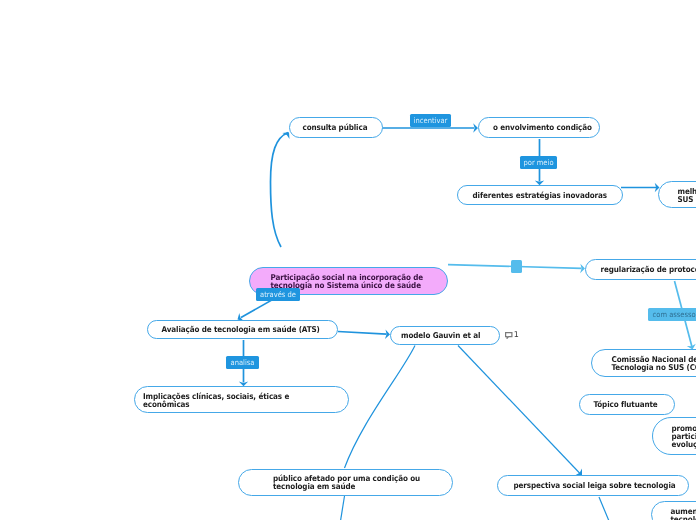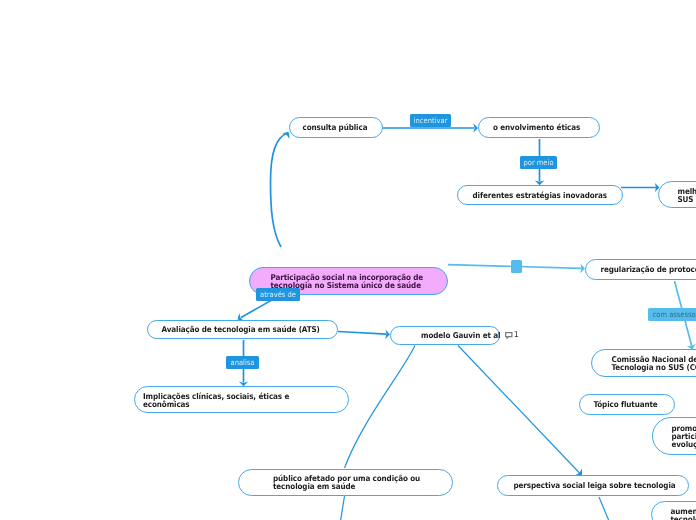--- a/index.html
+++ b/index.html
@@ -53,41 +53,41 @@
         <path d="M-4.8,-4.7 L0,0 L-4.8,4.7 L-3.4,0 Z" fill="#1f93dd" transform="translate(582,475.3) rotate(45.6)"></path>
         <path d="M344.5,496 L340.5,521" fill="none" stroke="#1f93dd" stroke-width="1.2" stroke-linecap="butt"></path>
         <path d="M599,497 L609,521" fill="none" stroke="#1f93dd" stroke-width="1.2" stroke-linecap="butt"></path>
       </g>
   </svg>
   <div id="nodes-layer">
       <div class="node" style="left: 289px; top: 117px; width: 94px; height: 20.5px;">
         <span class="txt" style="padding-left: 12.5px;">consulta pública</span>
       </div>
       <div class="node" style="left: 478px; top: 117px; width: 122px; height: 20.5px;">
-        <span class="txt" style="padding-left: 14px;">o envolvimento éticas</span>
+        <span class="txt" style="padding-left: 14px;">o envolvimento condição</span>
       </div>
       <div class="node" style="left: 457px; top: 184.5px; width: 166px; height: 20px;">
         <span class="txt" style="padding-left: 14.5px;">diferentes estratégias inovadoras</span>
       </div>
       <div class="node" style="left: 658px; top: 181px; width: 120px; height: 27px;">
         <span class="txt" style="padding-left: 18.5px;">melhorias na gestão do
 SUS</span>
       </div>
       <div class="node root" style="left: 249px; top: 247px; width: 199px; height: 28px; color: rgb(58, 17, 66); margin-top: 20px;">
         <span class="txt" style="padding-left: 20.5px;">Participação social na incorporação de
 tecnologia no Sistema único de saúde</span>
       </div>
       <div class="node" style="left: 585px; top: 259px; width: 128px; height: 20.5px;">
         <span class="txt" style="padding-left: 14.5px;">regularização de protocolos</span>
       </div>
       <div class="node" style="left: 147px; top: 319.5px; width: 191px; height: 19.5px;">
         <span class="txt" style="padding-left: 13.5px;">Avaliação de tecnologia em saúde (ATS)</span>
       </div>
       <div class="node" style="left: 390px; top: 325.5px; width: 110px; height: 19.5px;">
-        <span class="txt" style="padding-left: 30px;">modelo Gauvin et al</span>
+        <span class="txt" style="padding-left: 10px;">modelo Gauvin et al</span>
       </div>
       <div class="cbadge" style="left: 505.2px; top: 330.75px;">
         <svg width="7.5" height="7" viewBox="0 0 15 14">
           <path d="M1.2,1.2 H13.8 V9.2 H7.2 L4.2,12.6 V9.2 H1.2 Z" fill="none" stroke="#7a7a7a" stroke-width="2.4"></path>
         </svg>
         <span>1</span>
       </div>
       <div class="node" style="left: 591px; top: 349px; width: 130px; height: 27.5px;">
         <span class="txt" style="padding-left: 19.5px;">Comissão Nacional de Incorporação de
 Tecnologia no SUS (CONITEC)</span>

